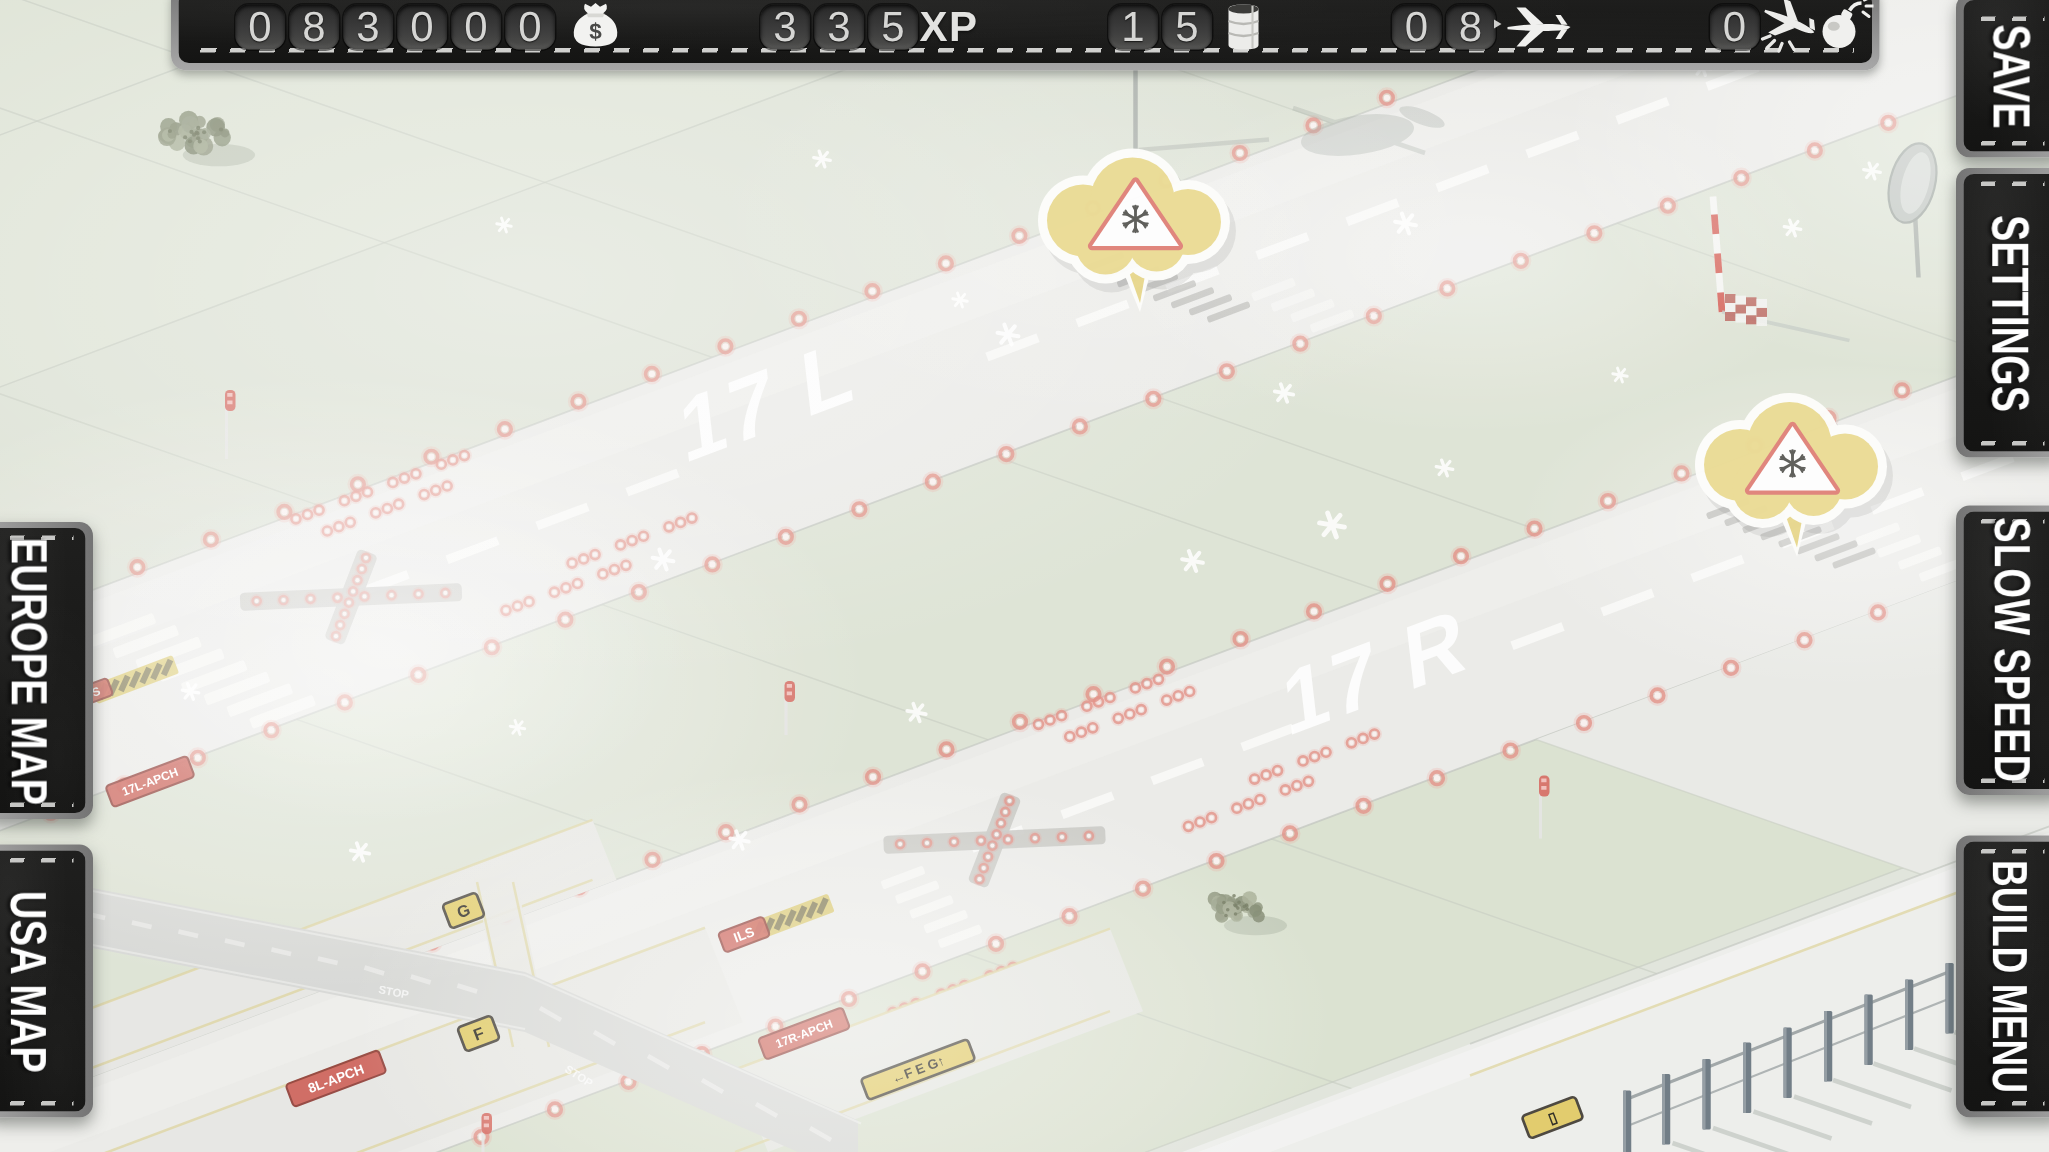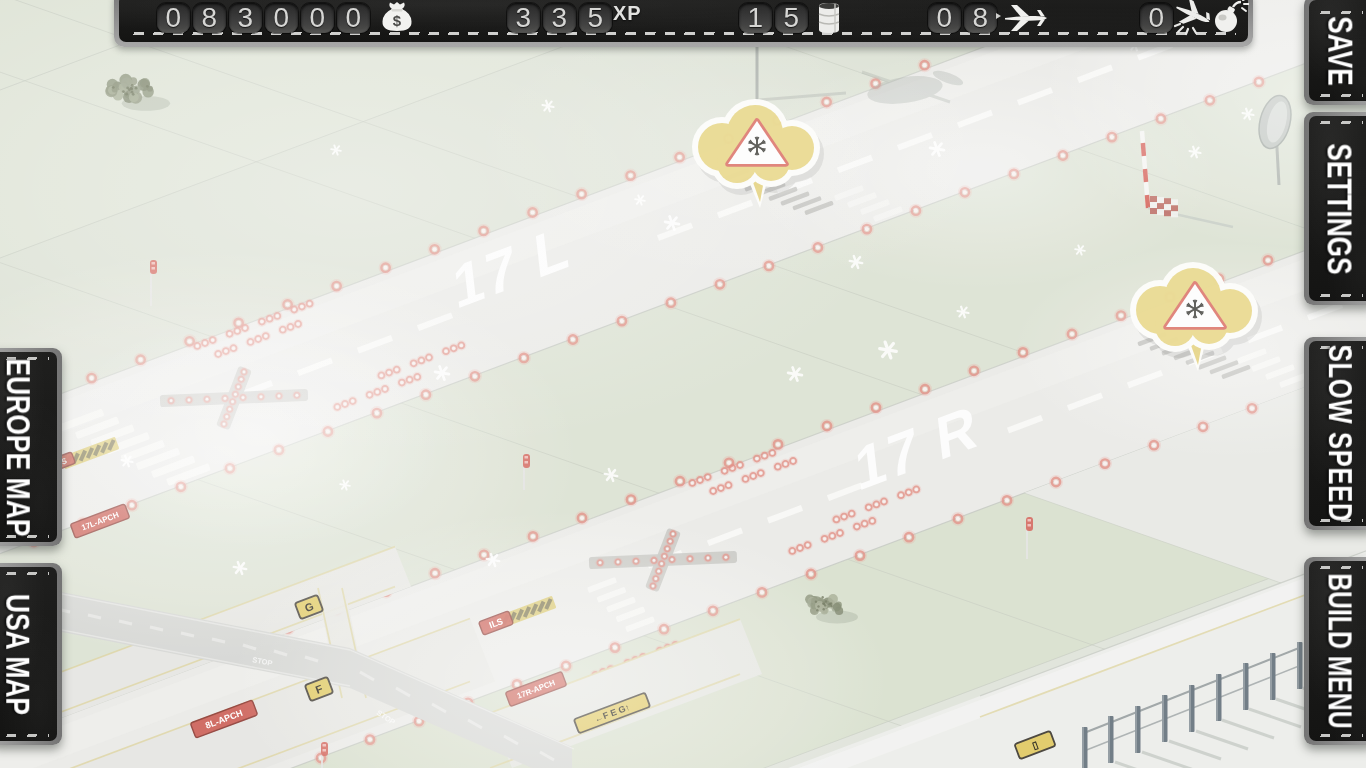--- a/index.html
+++ b/index.html
@@ -20,21 +20,21 @@
   #topbarin { position:absolute; left:5px; right:5px; top:5px; bottom:5px;
               border-radius:7px; }
   #stitch { position:absolute; left:12px; right:12px; bottom:7px; height:2.6px;
             background:repeating-linear-gradient(105deg, transparent 0 3px, #e9e9e7 3px 13px, transparent 13px 19px);
             opacity:0.88; }
   .dbox { position:absolute; width:32.5px; height:30px; top:7.5px; border-radius:9px; filter:blur(0.15px);
           background:linear-gradient(180deg,#292929 0%, #3c3c3c 55%, #4e4e4c 100%);
           box-shadow: inset 0 1px 3px rgba(0,0,0,0.9), inset 0 -2px 3px rgba(255,255,255,0.09), 0 0 0 1px rgba(0,0,0,0.5);
           color:#d6d6d4; font-size:28px; text-align:center; line-height:30px;
           text-shadow:0 1px 1px rgba(0,0,0,0.7); }
-  .ilabel { position:absolute; top:7px; filter:blur(0.15px); color:#e2e2e0; font-size:20px; font-weight:bold;
+  .ilabel { position:absolute; top:7px; filter:blur(0.15px); color:#e2e2e0; font-size:28px; font-weight:bold;
             letter-spacing:1px; text-shadow:0 1px 2px rgba(0,0,0,0.7); }
 
   
   .vbtn { position:absolute; border-radius:9px;
           box-shadow:0 5px 10px rgba(70,75,70,0.5); }
   .vbtn .inner { position:absolute; border-radius:7px; }
   .vbtn .st { position:absolute; left:13px; right:13px; height:3px;
               background:repeating-linear-gradient(105deg, transparent 0 4px, #dededc 4px 13px, transparent 13px 20px);
               opacity:0.88; }
   .vbtn .txt { position:absolute; left:0; top:0; width:100%; height:100%;

